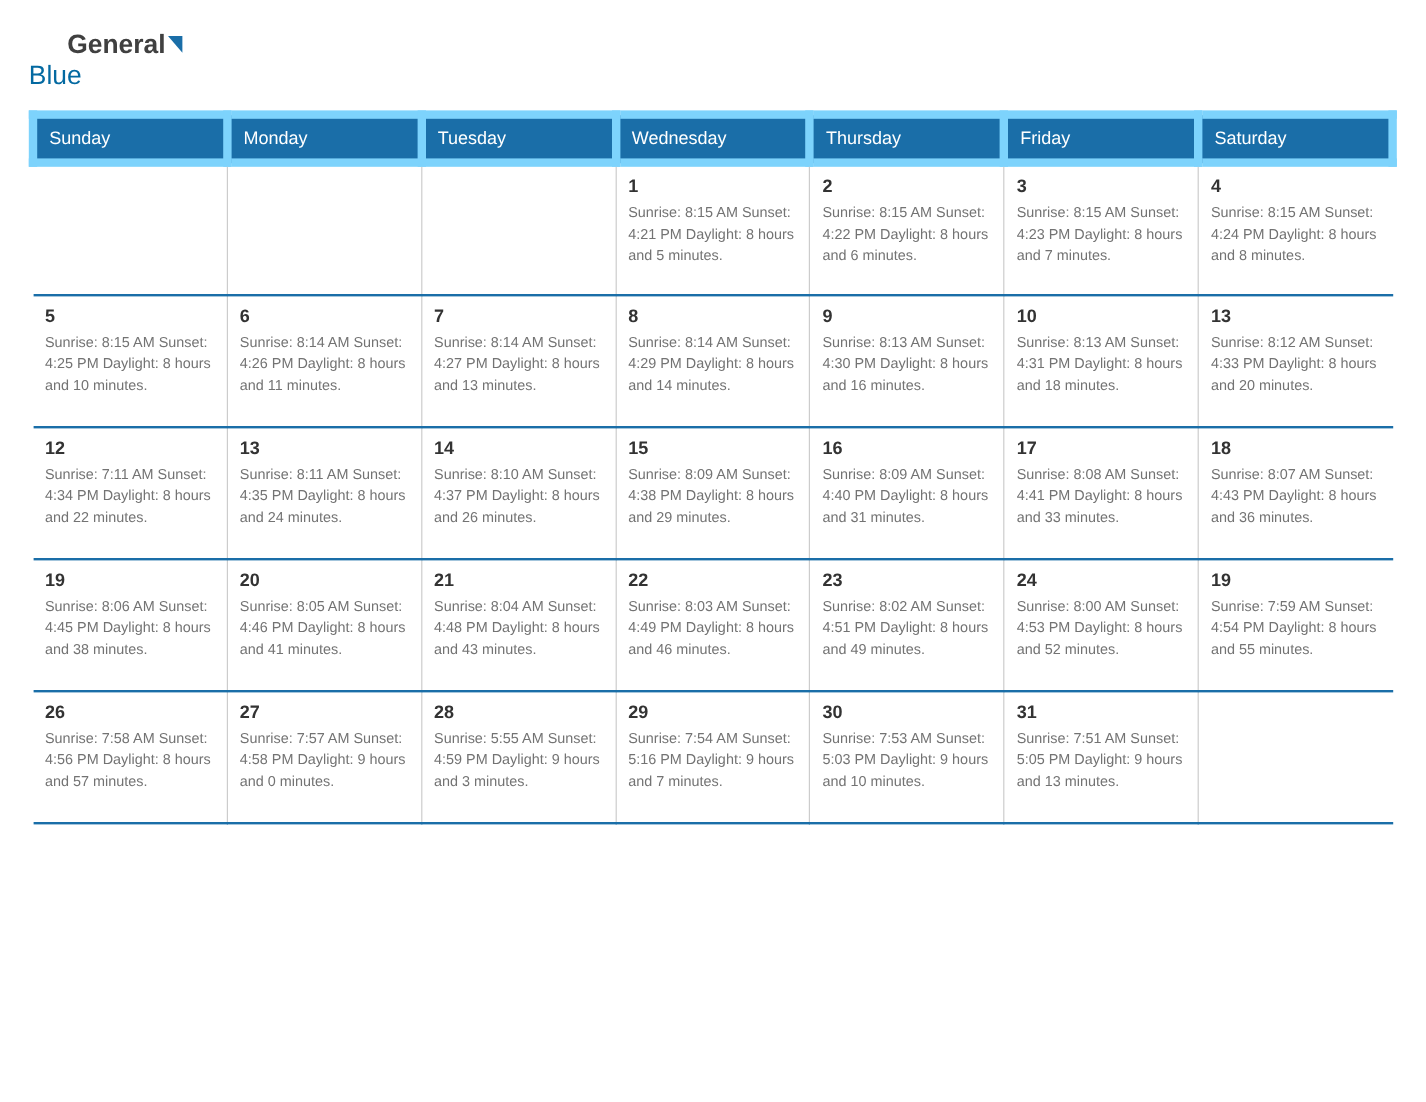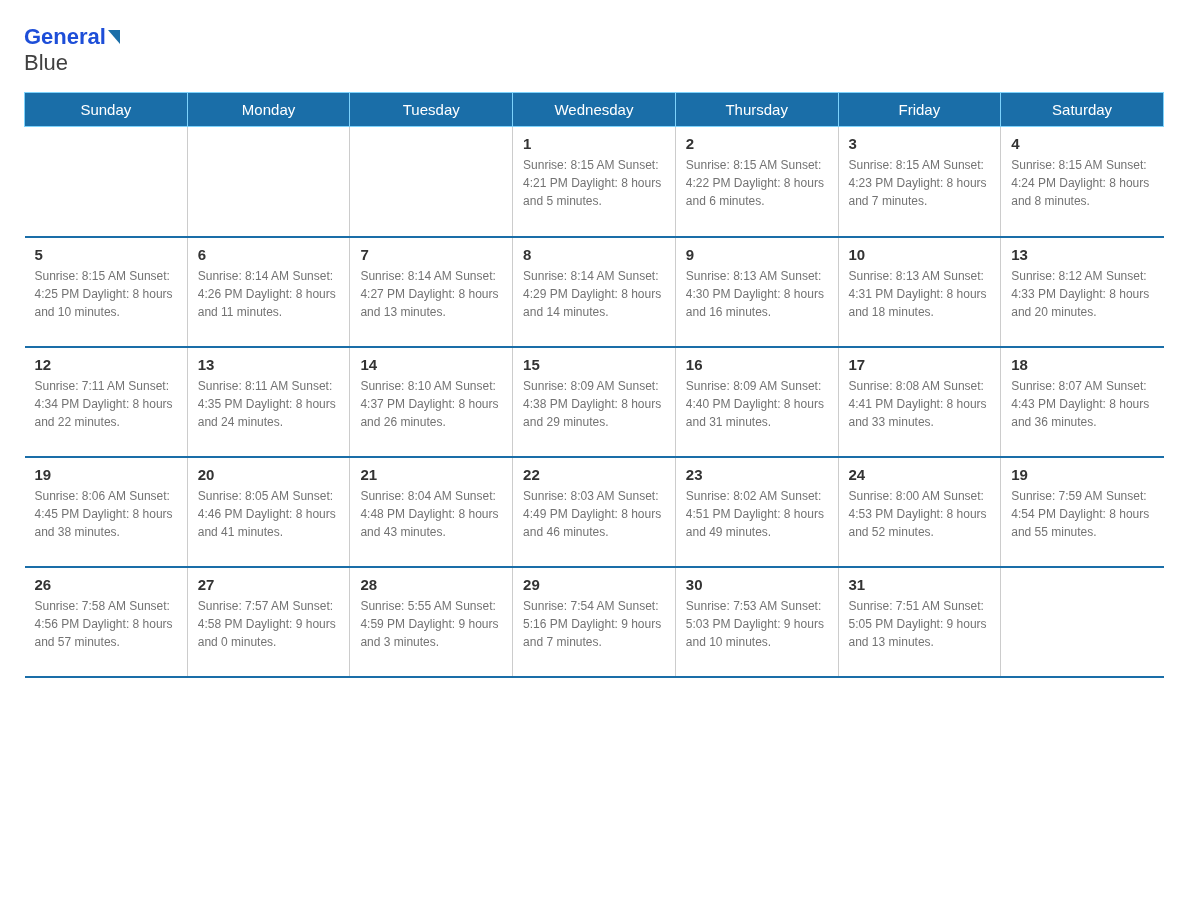--- a/index.html
+++ b/index.html
@@ -22,32 +22,32 @@
       flex-direction: column;
       align-items: flex-start;
     }
     .logo-text {
       display: flex;
       align-items: center;
       font-size: 22px;
       font-weight: bold;
       color: #333;
     }
-    .logo-general { color: #1d4ed8; }
+    .logo-general { color: #404040; margin-left: 32px; }
     .logo-arrow {
       display: inline-block;
       width: 0;
       height: 0;
       border-left: 12px solid transparent;
       border-right: 0px solid transparent;
       border-top: 14px solid #1a6ea8;
       margin: 0 2px;
       vertical-align: middle;
     }
-    .logo-blue { color: #404040; font-size: 22px; }
+    .logo-blue { color: #0369a1; font-size: 22px; }
     .title-section { text-align: right; }
     .month-title {
       font-size: 46px;
       font-weight: 300;
       color: #333;
       line-height: 1.1;
     }
     .location {
       font-size: 20px;
       color: #555;
@@ -57,24 +57,24 @@
       width: 100%;
       border-collapse: collapse;
       table-layout: fixed;
     }
     thead tr {
       background-color: #1a6ea8;
       color: #fff;
     }
     thead th {
       padding: 8px 10px;
-      text-align: center;
+      text-align: left;
       font-size: 15px;
       font-weight: normal;
-      border: 1px solid #7dd3fc;
+      border: 7px solid #7dd3fc;
     }
     tbody tr {
       border-bottom: 2px solid #1a6ea8;
     }
     tbody td {
       vertical-align: top;
       padding: 8px 10px;
       font-size: 12.5px;
       color: #333;
       border-right: 1px solid #ccc;

